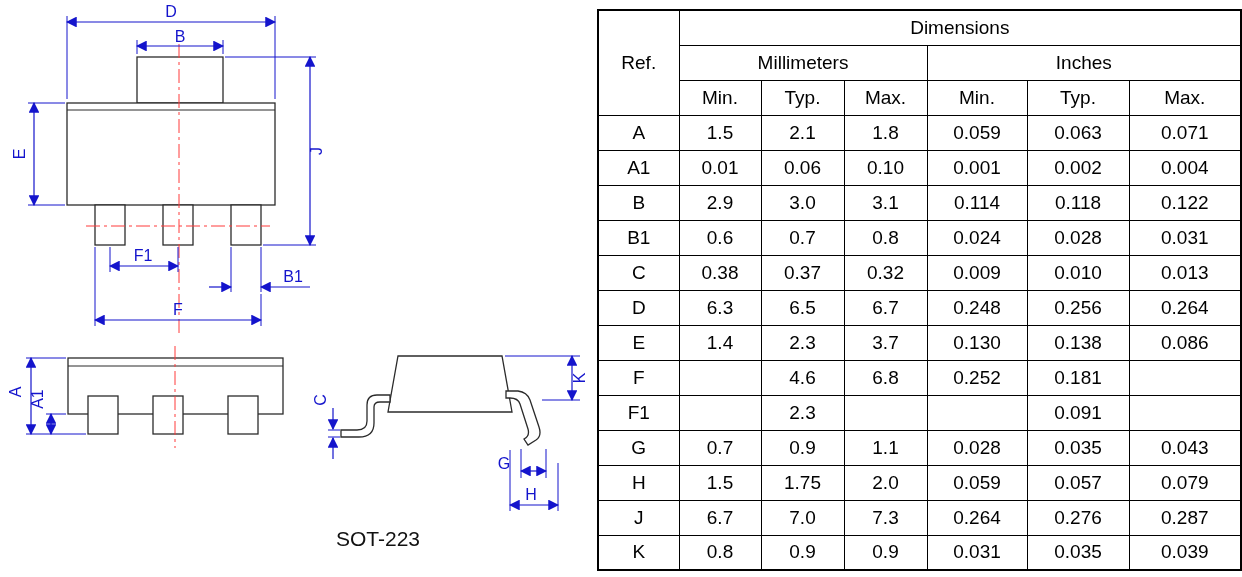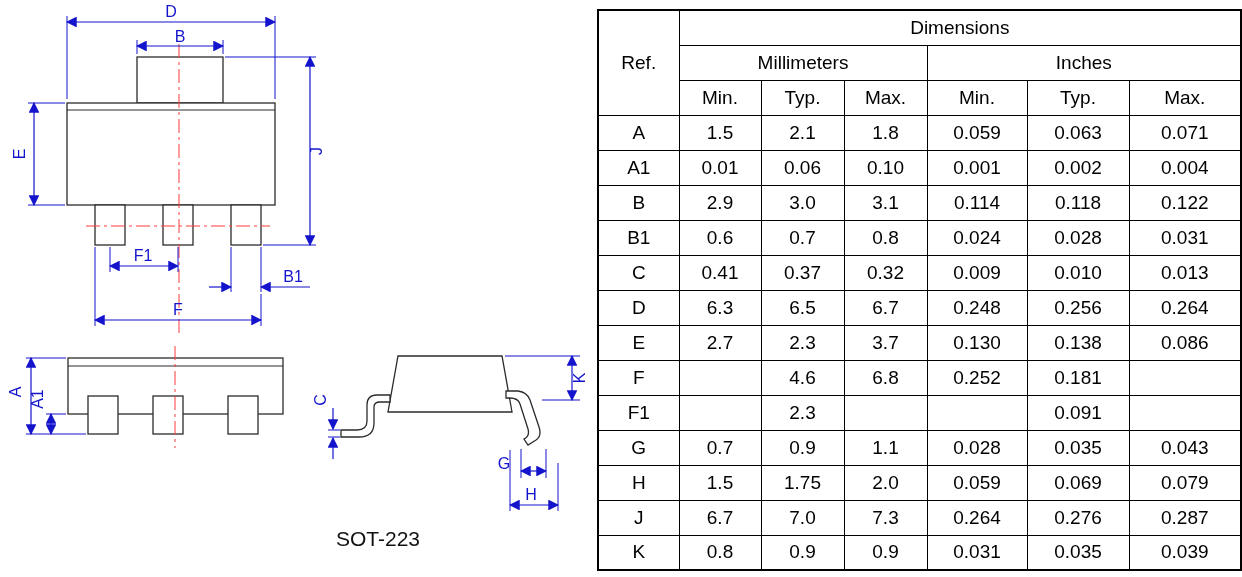--- a/index.html
+++ b/index.html
@@ -279,39 +279,39 @@
             <td>B1</td>
             <td>0.6</td>
             <td>0.7</td>
             <td>0.8</td>
             <td>0.024</td>
             <td>0.028</td>
             <td>0.031</td>
           </tr>
           <tr>
             <td>C</td>
-            <td>0.41</td>
+            <td>0.38</td>
             <td>0.37</td>
             <td>0.32</td>
             <td>0.009</td>
             <td>0.010</td>
             <td>0.013</td>
           </tr>
           <tr>
             <td>D</td>
             <td>6.3</td>
             <td>6.5</td>
             <td>6.7</td>
             <td>0.248</td>
             <td>0.256</td>
             <td>0.264</td>
           </tr>
           <tr>
             <td>E</td>
-            <td>2.7</td>
+            <td>1.4</td>
             <td>2.3</td>
             <td>3.7</td>
             <td>0.130</td>
             <td>0.138</td>
             <td>0.086</td>
           </tr>
           <tr>
             <td>F</td>
             <td></td>
             <td>4.6</td>
@@ -337,21 +337,21 @@
             <td>0.028</td>
             <td>0.035</td>
             <td>0.043</td>
           </tr>
           <tr>
             <td>H</td>
             <td>1.5</td>
             <td>1.75</td>
             <td>2.0</td>
             <td>0.059</td>
-            <td>0.069</td>
+            <td>0.057</td>
             <td>0.079</td>
           </tr>
           <tr>
             <td>J</td>
             <td>6.7</td>
             <td>7.0</td>
             <td>7.3</td>
             <td>0.264</td>
             <td>0.276</td>
             <td>0.287</td>

